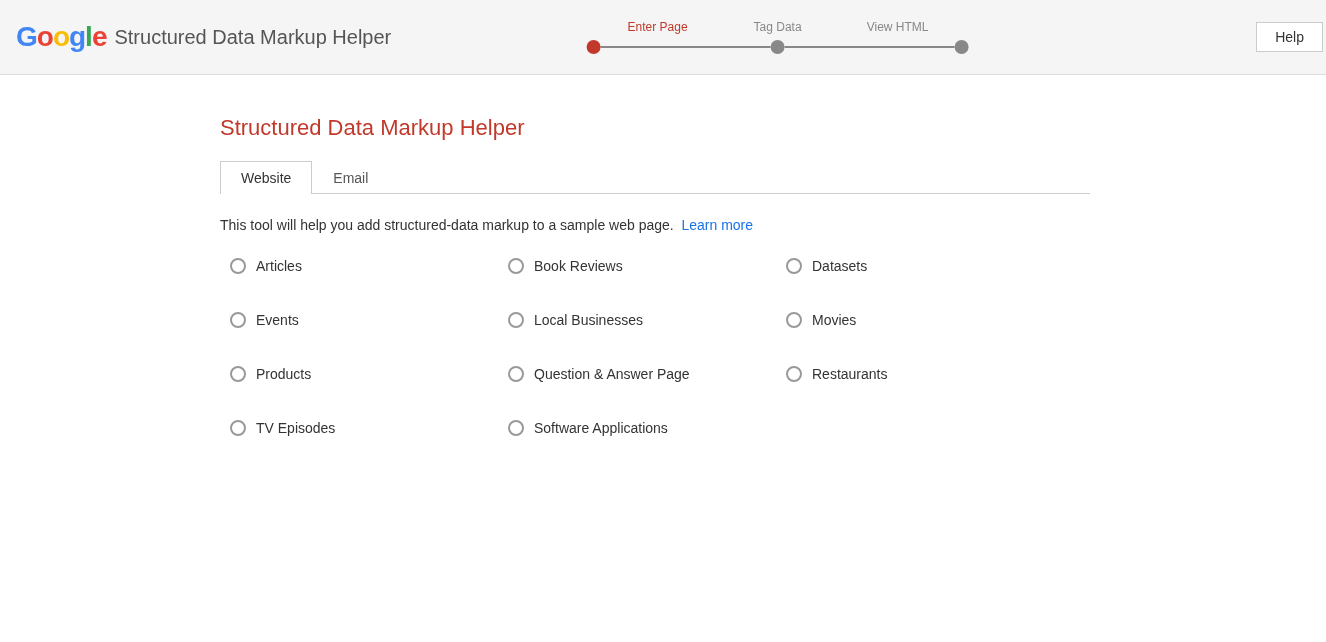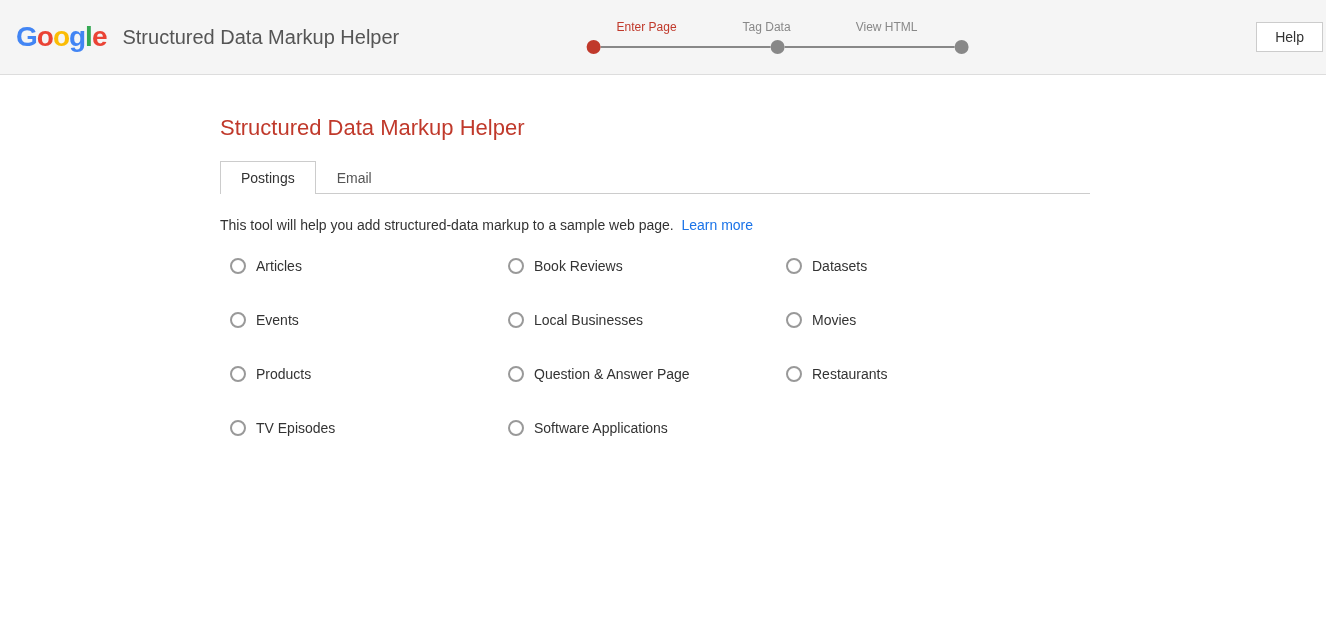--- a/index.html
+++ b/index.html
@@ -22,21 +22,20 @@
       display: flex;
       align-items: center;
       padding: 0 16px;
       height: 75px;
       position: relative;
     }
 
     .logo-area {
       display: flex;
       align-items: center;
-      gap: 8px;
     }
 
     .google-logo {
       font-size: 28px;
       font-weight: bold;
       letter-spacing: -1px;
     }
 
     .google-logo .g1 { color: #4285F4; }
     .google-logo .g2 { color: #EA4335; }
@@ -52,21 +51,21 @@
       margin-left: 8px;
     }
 
     
     .progress-area {
       position: absolute;
       left: 50%;
       transform: translateX(-20%);
       display: flex;
       flex-direction: column;
-      align-items: flex-start;
+      align-items: center;
     }
 
     .steps-labels {
       display: flex;
       gap: 0;
       margin-bottom: 6px;
     }
 
     .step-label {
       font-size: 12px;
@@ -240,21 +239,21 @@
     </div>
   </div>
 
   <button class="help-btn">Help</button>
 </div>
 
 <div class="main-content">
   <h1 class="page-heading">Structured Data Markup Helper</h1>
 
   <div class="tabs">
-    <div class="tab active">Postings</div>
+    <div class="tab active">Website</div>
     <div class="tab inactive">Email</div>
   </div>
 
   <p class="description-text">
     <span>This tool will help you add structured-data markup to a sample web page.</span>
     &nbsp;<a class="learn-more" href="#">Learn more</a>
   </p>
 
 
   <div class="radio-grid">

